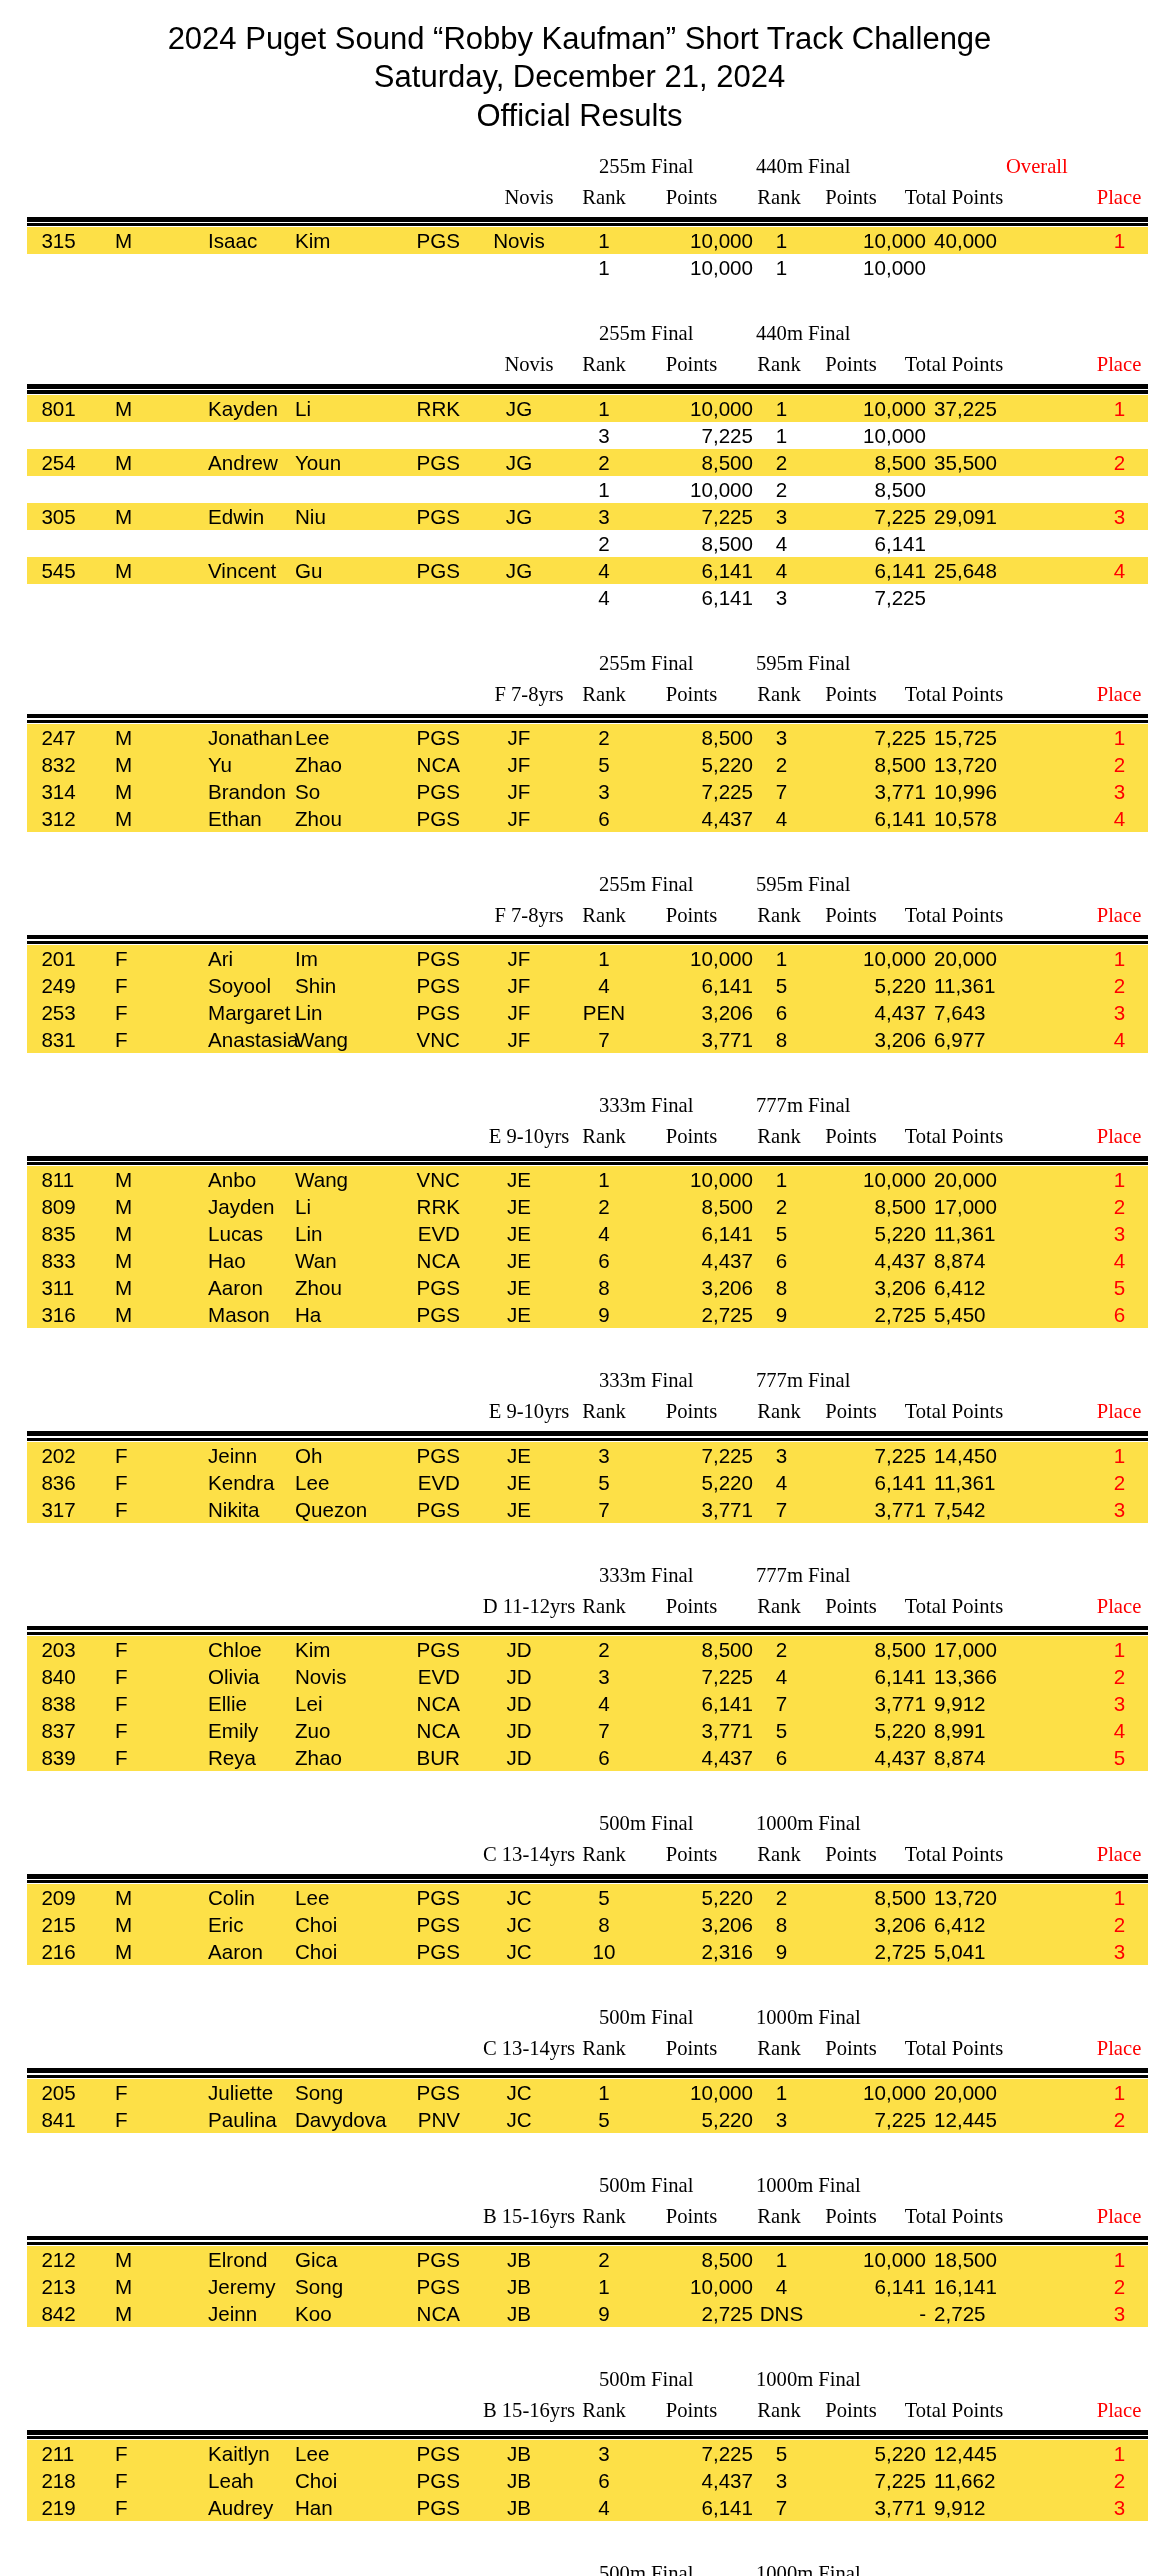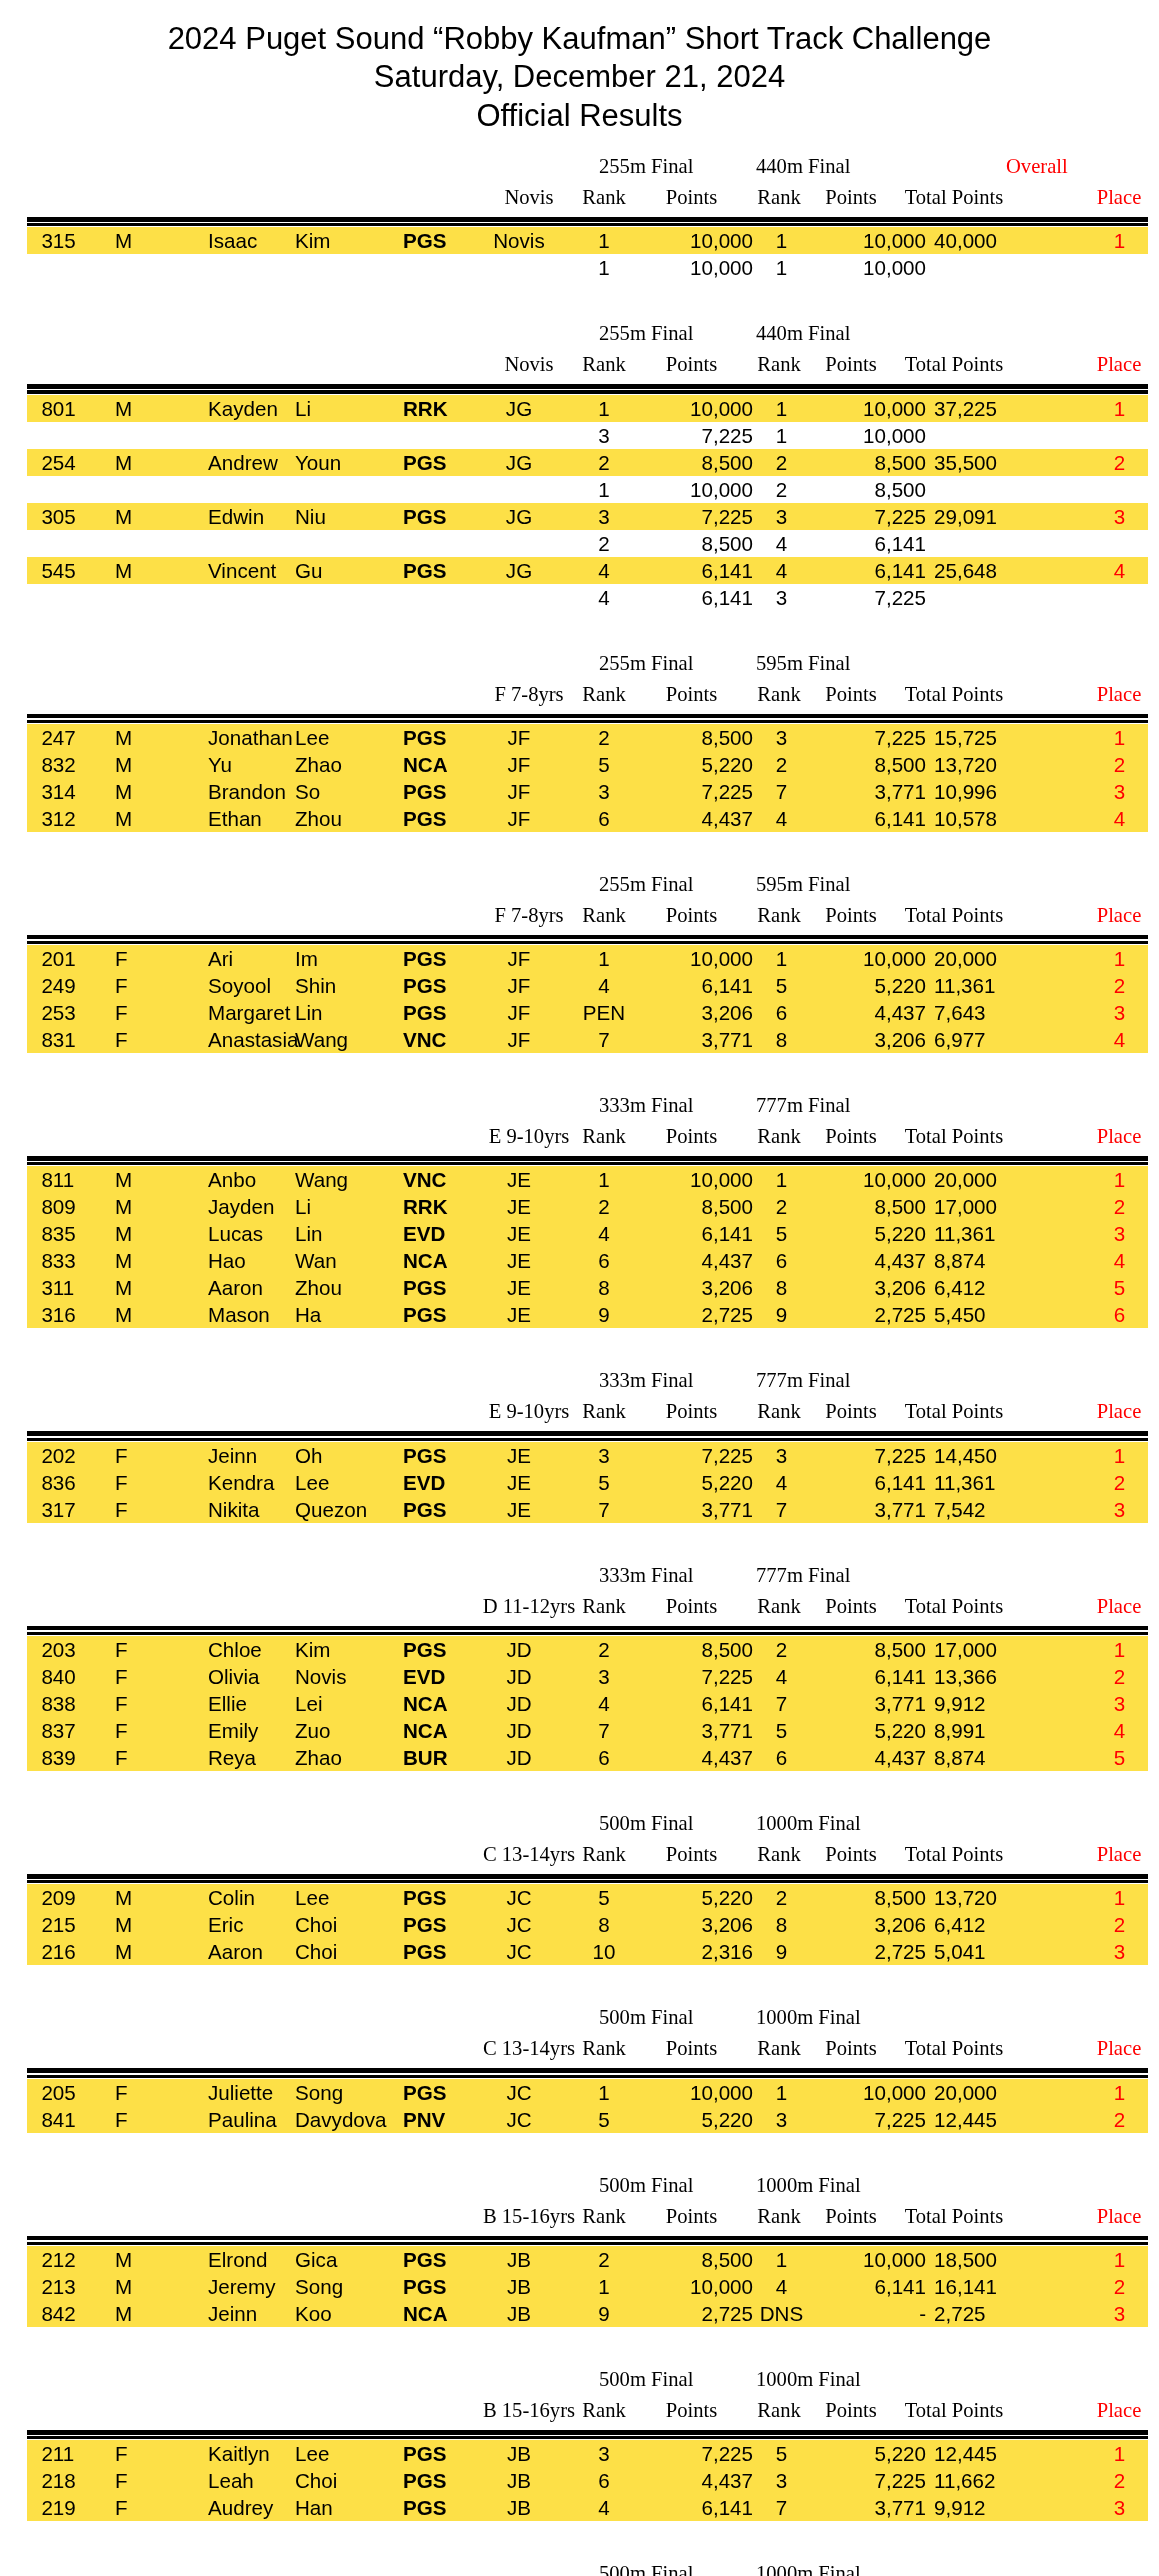--- a/index.html
+++ b/index.html
@@ -13,21 +13,21 @@
   .rule:before { content:""; position:absolute; left:0; right:0; top:0; height:4.6px; background:#000; }
   .rule:after { content:""; position:absolute; left:0; right:0; top:6.2px; height:3.1px; background:#000; }
   .row { position:relative; height:27px; font-size:20.6px; line-height:27px; }
   .row.shade { background:#fde047; }
   .red { color:#ff0000; }
   
   .c-bib { left:14.4px; }
   .c-sex { left:88px; }
   .c-first { left:135px;margin-left:46px; }
   .c-last { left:268px; }
-  .c-club { left:376px; width:57px; text-align:left;font-weight:bold; }
+  .c-club { left:376px; width:57px; text-align:right; }
   .c-cls { left:448px; width:88px; text-align:center; }
   .c-r1 { left:546px; width:62px; text-align:center; }
   .c-p1 { left:608px; width:118px; text-align:right; }
   .c-r2 { left:726px; width:57px; text-align:center; }
   .c-p2 { left:788px; width:111px; text-align:right; }
   .c-tot { left:907px; width:134px; text-align:left; }
   .c-pl { left:1072px; width:41px; text-align:center; }
   .h-d1 { left:572px; }
   .h-d2 { left:729px; }
   .h-ov { left:979px;text-align:center; }

